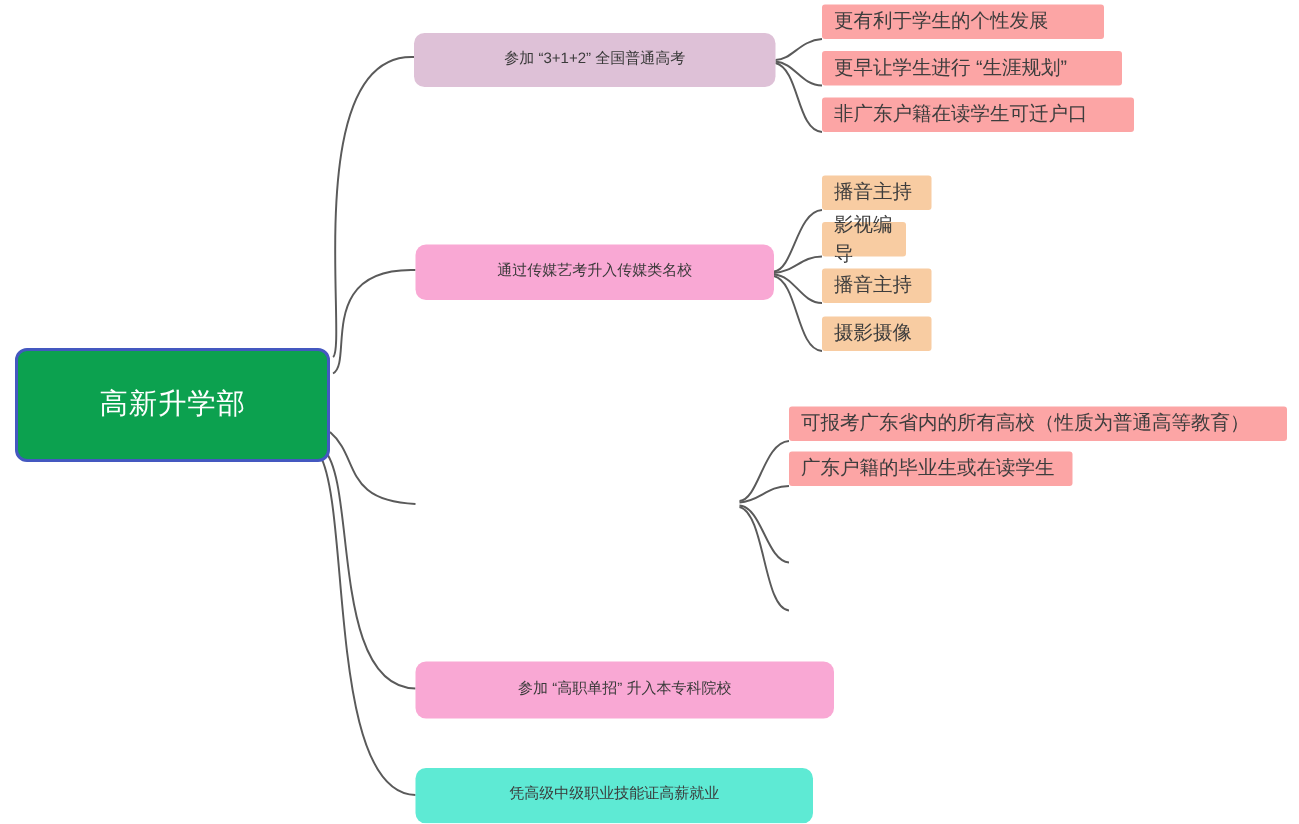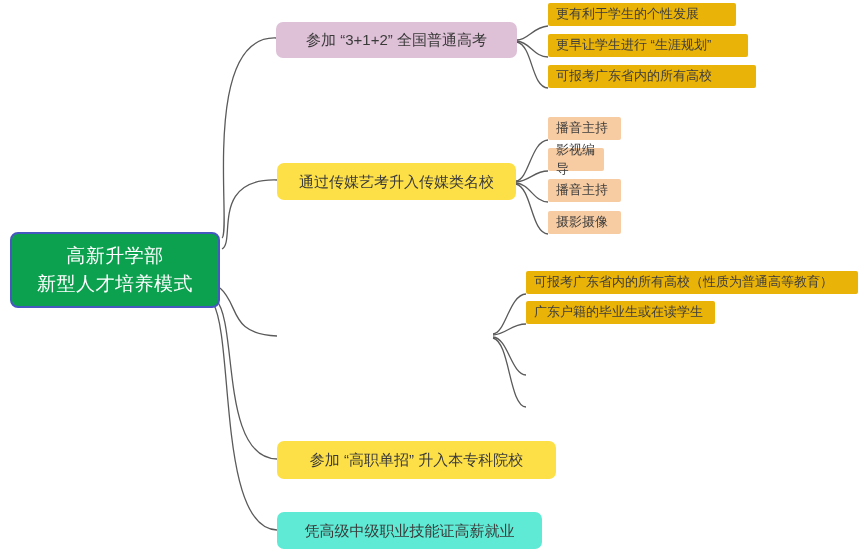--- a/index.html
+++ b/index.html
@@ -41,35 +41,35 @@
     border-radius: 8px;
     color: #ffffff;
     font-size: 19px;
     justify-content: center;
     text-align: center;
     line-height: 1.45;
     letter-spacing: 0.5px;
   }
   .branch-node {
     border-radius: 7px;
-    font-size: 15px;
+    font-size: 10px;
     padding: 0 14px;
     justify-content: center;
     text-align: center;
   }
   .branch-pink { background: #DEC1D7; }
-  .branch-orange { background: #fde047; }
+  .branch-orange { background: #f9a8d4; }
   .branch-grey { background: #5eead4; }
   .leaf-node {
     border-radius: 2px;
     font-size: 13px;
     padding: 2px 8px;
     color: #3d3d3d;
   }
-  .leaf-pink { background: #eab308; }
+  .leaf-pink { background: #fca5a5; }
   .leaf-orange { background: #F8CCA2; }
   .leaf-multiline {
     align-items: flex-start;
     padding-top: 4px;
     line-height: 1.55;
   }
 </style>
 </head>
 <body>
 
@@ -98,28 +98,28 @@
       <path d="M 516 184 C 532 188, 531 233, 548 234"></path>
 
       <path d="M 493 334 C 506 333, 509 295, 526 294"></path>
       <path d="M 493 335 C 507 334, 511 324, 526 324"></path>
       <path d="M 493 337 C 508 338, 511 374, 526 375"></path>
       <path d="M 493 338 C 510 342, 509 406, 526 407"></path>
     </g>
   </svg>
 
   <div class="node root-node" style="left:10px; top:232px; width:210px; height:76px;">
-    <span><span>高新升学部</span><br><span>新型人才培养模式</span></span>
+    <span><span>高新升学部</span><br></span>
   </div>
 
   <div class="node branch-node branch-pink" style="left:276px; top:22px; width:241px; height:36px;">参加 “3+1+2” 全国普通高考</div>
 
   <div class="node leaf-node leaf-pink" style="left:548px; top:3px; width:188px; height:23px;">更有利于学生的个性发展</div>
   <div class="node leaf-node leaf-pink" style="left:548px; top:34px; width:200px; height:23px;">更早让学生进行 “生涯规划”</div>
-  <div class="node leaf-node leaf-pink" style="left:548px; top:65px; width:208px; height:23px;">可报考广东省内的所有高校</div>
+  <div class="node leaf-node leaf-pink" style="left:548px; top:65px; width:208px; height:23px;">非广东户籍在读学生可迁户口</div>
 
   <div class="node branch-node branch-orange" style="left:277px; top:163px; width:239px; height:37px;">通过传媒艺考升入传媒类名校</div>
 
   <div class="node leaf-node leaf-orange" style="left:548px; top:117px; width:73px; height:23px;">播音主持</div>
   <div class="node leaf-node leaf-orange" style="left:548px; top:148px; width:56px; height:23px;">影视编导</div>
   <div class="node leaf-node leaf-orange" style="left:548px; top:179px; width:73px; height:23px;">播音主持</div>
   <div class="node leaf-node leaf-orange" style="left:548px; top:211px; width:73px; height:23px;">摄影摄像</div>
 
 
   <div class="node leaf-node leaf-pink" style="left:526px; top:271px; width:332px; height:23px;">可报考广东省内的所有高校（性质为普通高等教育）</div>

